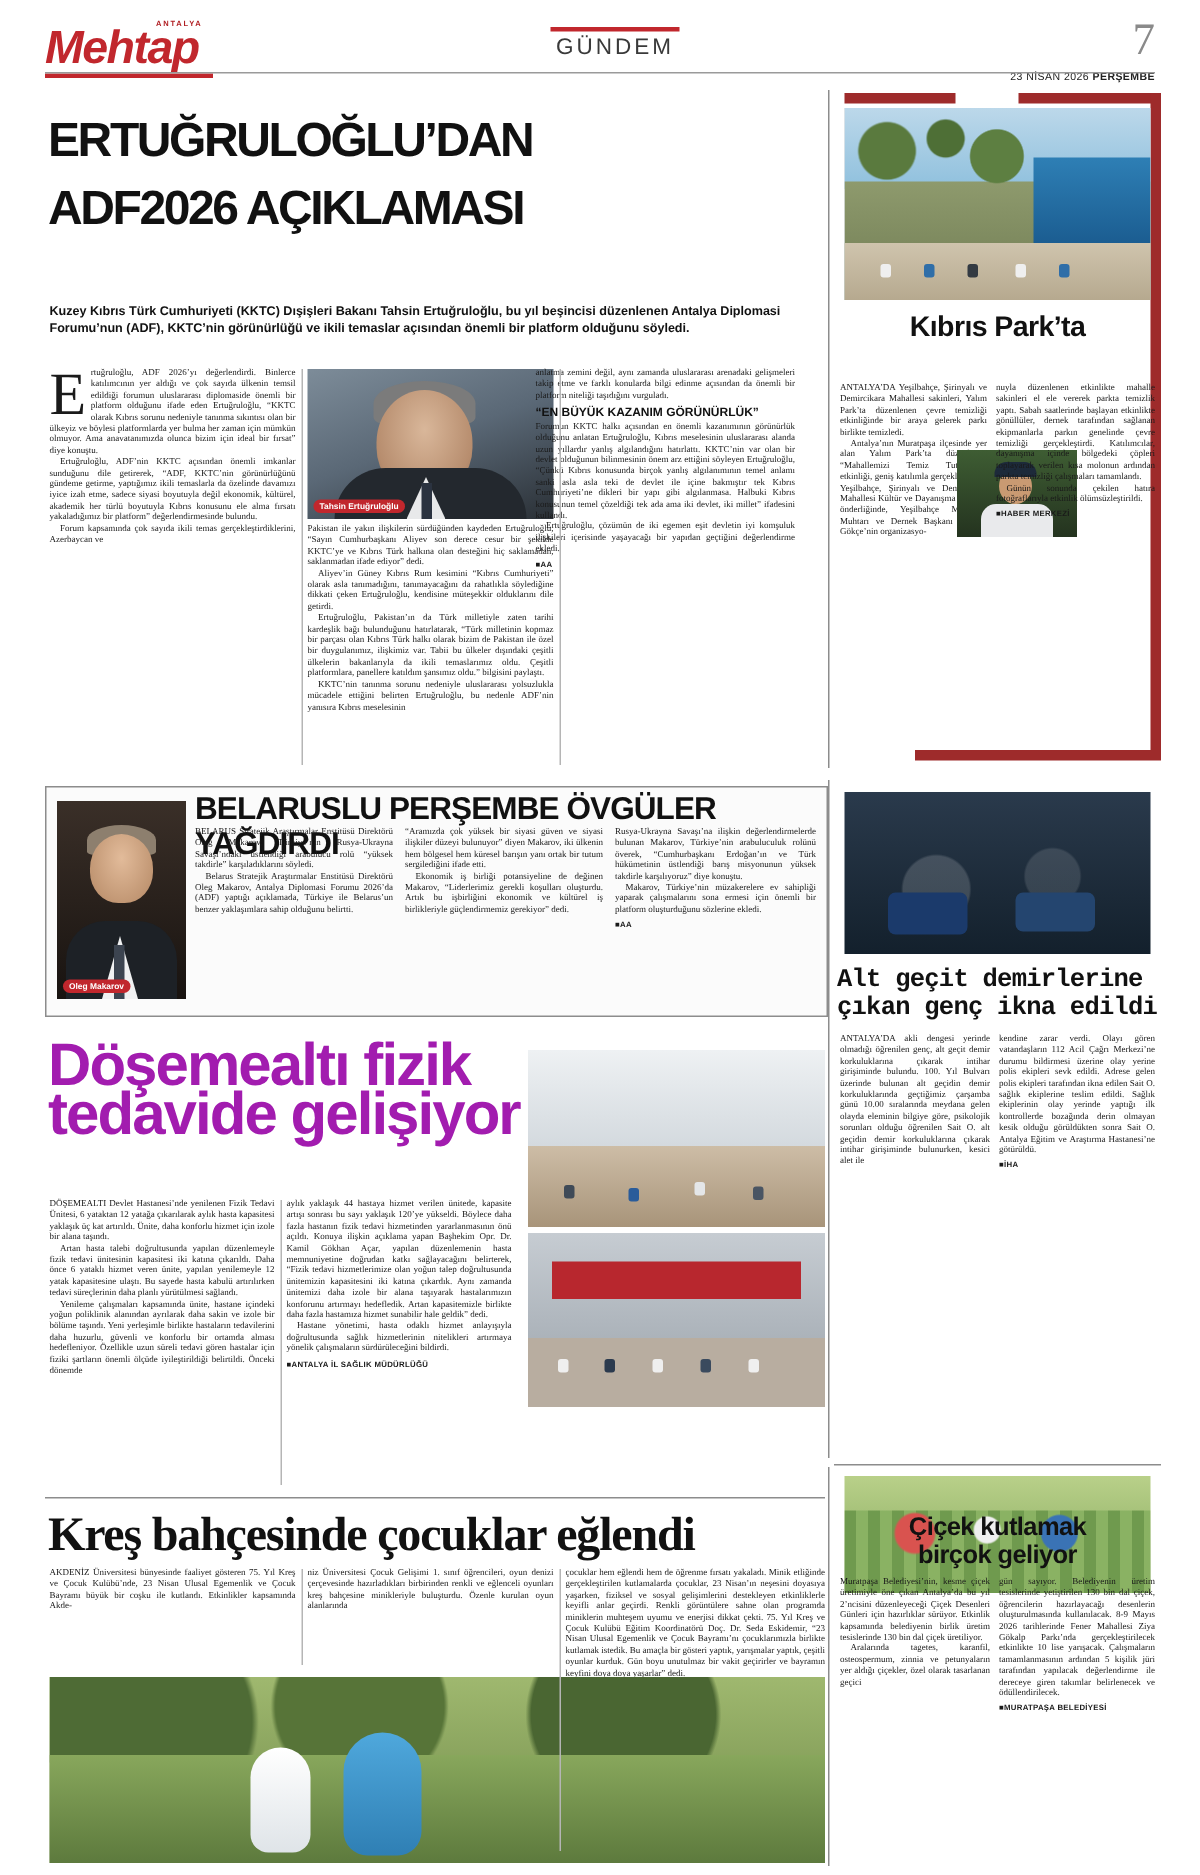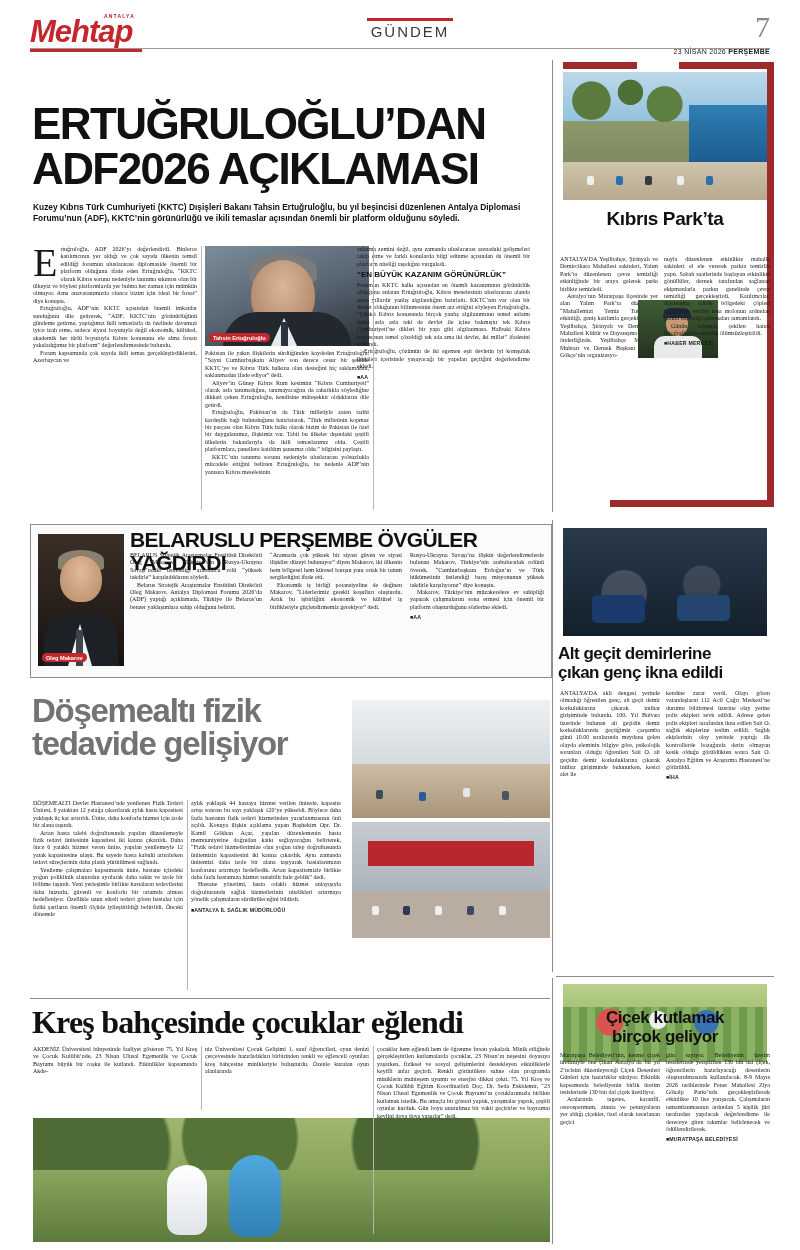--- a/index.html
+++ b/index.html
@@ -144,25 +144,25 @@
     font-weight: bold;
     font-style: italic;
     letter-spacing: -.2px;
     display: flex;
     align-items: center;
     justify-content: center;
     transform: skewX(-0.01deg);
   }
   .lead-head {
     position: absolute;
-    left: 32px; top: 101px;
+    left: 32px; top: 71px;
     width: 520px;
     font-family: "Liberation Sans", sans-serif;
     font-weight: bold;
-    font-size: 44px;
+    font-size: 32px;
     line-height: 45px;
     letter-spacing: -1.6px;
     color: #111;
   }
   .lead-standfirst {
     position: absolute;
     left: 33px; top: 202px;
     width: 517px;
     font-family: "Liberation Sans", sans-serif;
     font-size: 8.4px;
@@ -319,22 +319,22 @@
   }
   .belarus-body { position:absolute; top:552px; }
   .b-c1 { left:130px; width:132px; }
   .b-c2 { left:270px; width:132px; }
   .b-c3 { left:410px; width:134px; }
 
   
   .dose-head {
     position:absolute; left:32px; top:694px; width:340px;
     font-family:"Liberation Sans", sans-serif;
-    font-size:33px; font-weight:bold; line-height:33px;
-    letter-spacing:-1.3px; color:#737373;
+    font-size:40px; font-weight:bold; line-height:33px;
+    letter-spacing:-1.3px; color:#a21caf;
   }
   .dose-body { position:absolute; top:800px; }
   .d-c1 { left:33px; width:150px; }
   .d-c2 { left:191px; width:150px; }
 
   #photo-therapy-1 {
     left:352px; top:700px; width:198px; height:118px;
     background: linear-gradient(#dfe3e6,#b9c0c6);
   }
   #photo-therapy-1 .wall {
@@ -372,21 +372,21 @@
   #photo-altgecit .car {
     position:absolute; left:14%; bottom:12%; width:26%; height:26%;
     background:#1b3a6b; border-radius:5px;
   }
   #photo-altgecit .car2 {
     position:absolute; left:56%; bottom:14%; width:26%; height:24%;
     background:#24456f; border-radius:5px;
   }
   .alt-head {
     position:absolute; left:558px; top:644px; width:214px;
-    font-family:Liberation Sans, sans-serif;
+    font-family:Liberation Mono, monospace;
     font-size:17px; font-weight:bold; line-height:19px;
     letter-spacing:-.5px; color:#111; text-align:left;
   }
   .alt-body { position:absolute; top:690px; }
   .a-c1 { left:560px; width:100px; }
   .a-c2 { left:666px; width:104px; }
 
   
   .kres-head {
     position:absolute; left:32px; top:1006px; width:518px;

